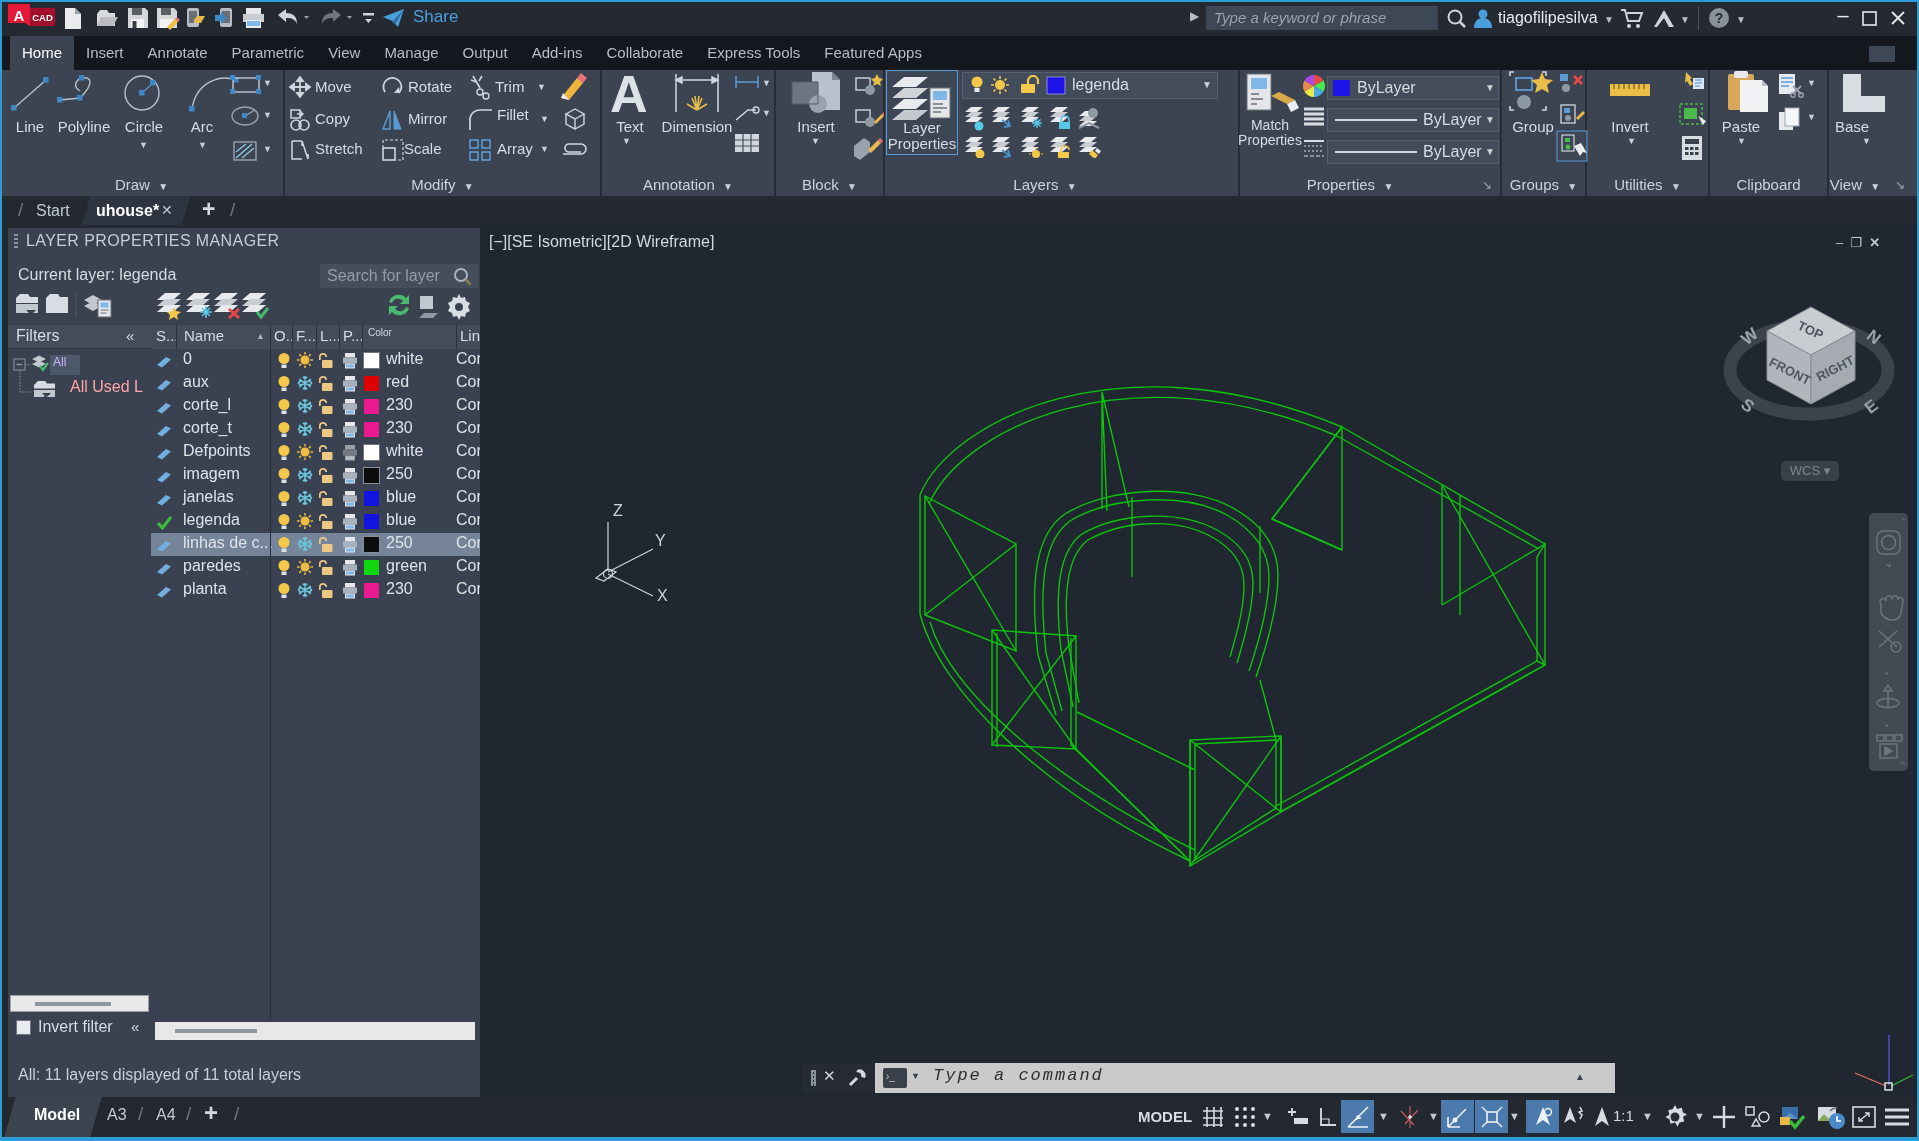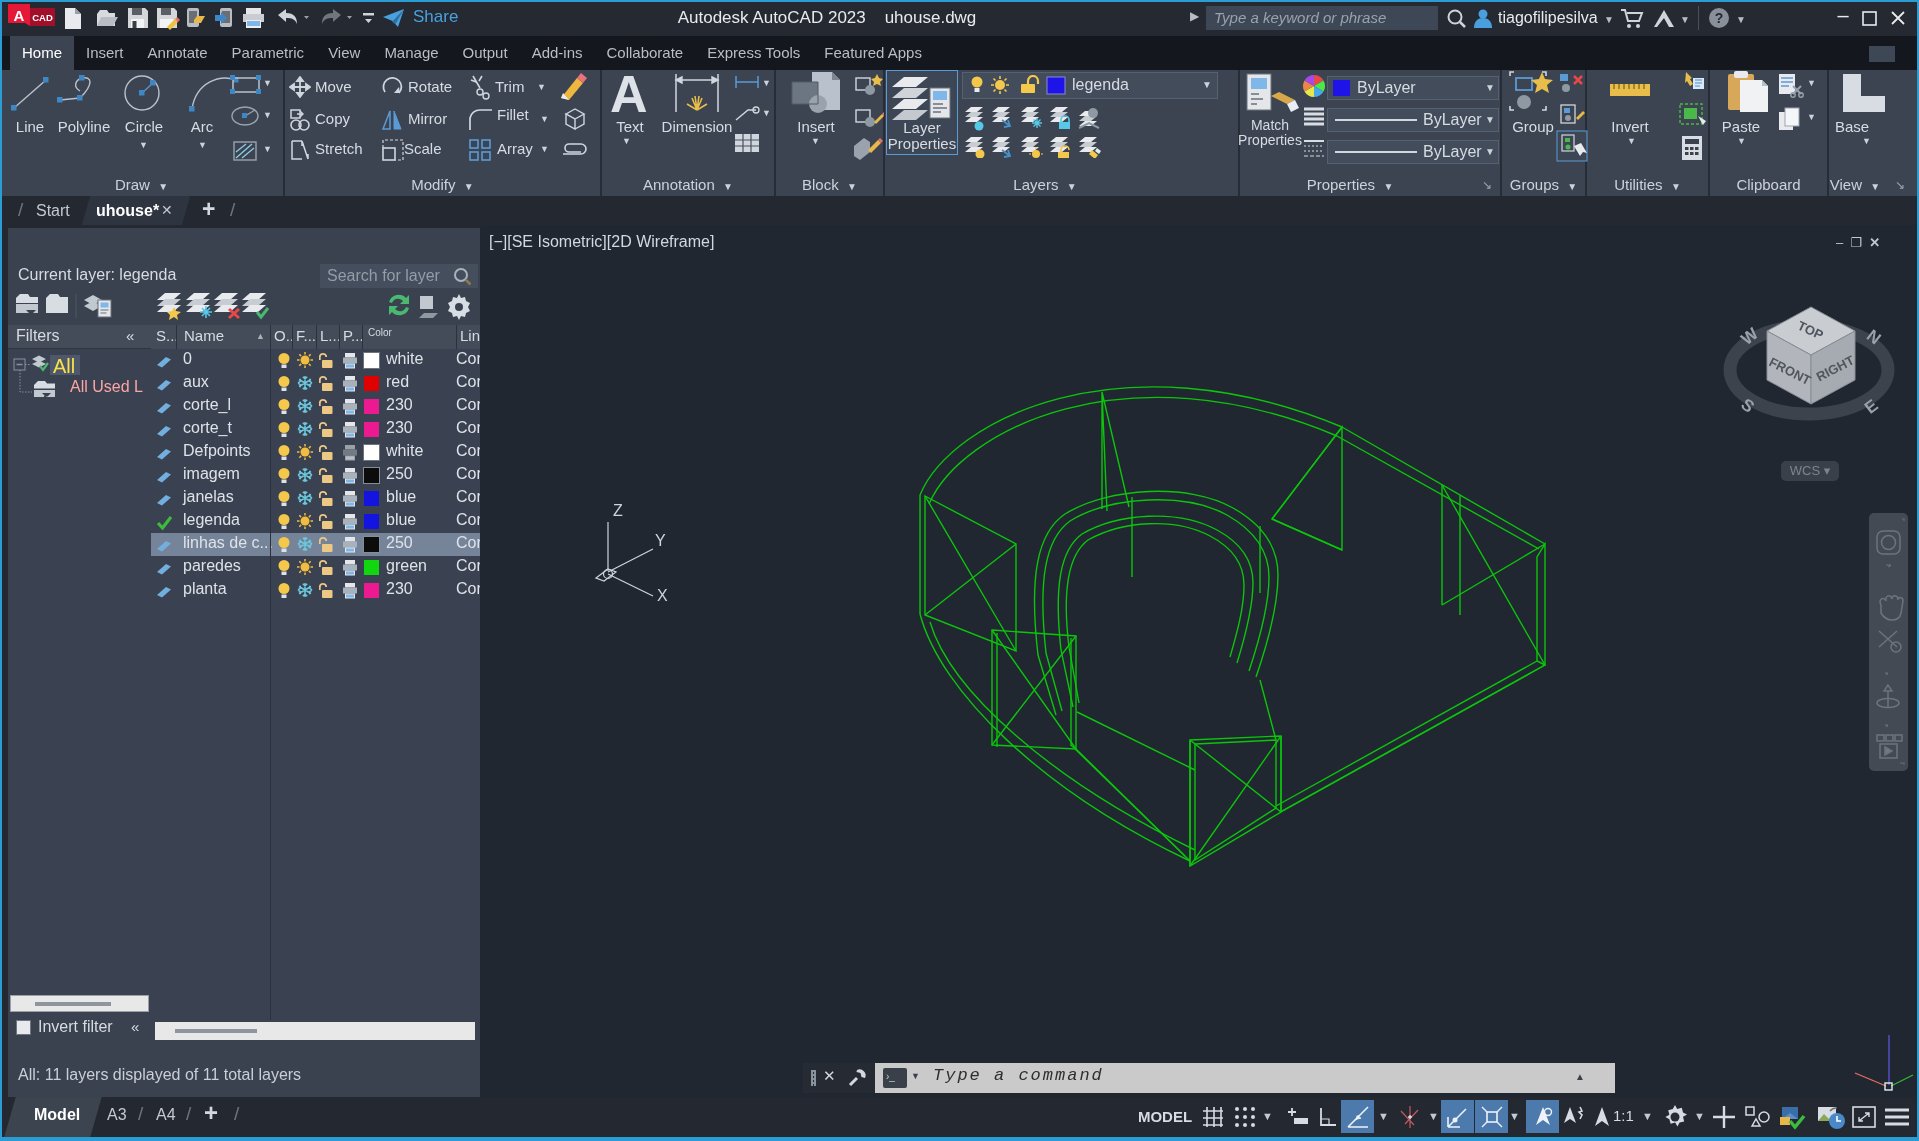--- a/index.html
+++ b/index.html
@@ -104,21 +104,20 @@
       <g transform="translate(303,4)">
           <path d="M0 2 h11 v2.5 h-11 z M2 8 h7 l-3.5 4 z" fill="#cfd4da"></path>
         </g>
 
       <g transform="translate(323,1)">
           <path d="M0 9 l21 -8 -6 18 -5.5 -6 z" fill="#4aa0dc"></path>
           <path d="M9 14 l12 -13 -8.5 15 z" fill="#2d6f9e"></path>
         </g>
     </svg>
     <div class="abs" style="left:413px;top:7px;color:#4aa0dc;font-size:17px">Share</div>
-    <div class="abs" style="left:557px;top:0;width:540px;height:36px;line-height:36px;text-align:center;color:#e8eaed;font-size:17px">Autodesk AutoCAD 2023 &nbsp;&nbsp; uhouse.dwg</div>
 
     <div class="abs" style="left:1190px;top:9px;color:#b8bec7;font-size:12px">▶</div>
     <div class="abs" style="left:1206px;top:6px;width:232px;height:24px;background:#3e4755;color:#9aa2ac;font-size:15px;font-style:italic;line-height:24px;padding-left:8px">Type a keyword or phrase</div>
     <svg class="abs" style="left:1446px;top:8px" width="22" height="22" viewBox="0 0 22 22">
         <circle cx="9" cy="9" r="6.5" fill="none" stroke="#cfd4da" stroke-width="2"></circle>
         <path d="M14 14 l5 5" stroke="#cfd4da" stroke-width="2.5"></path>
       </svg>
     <svg class="abs" style="left:1472px;top:7px" width="22" height="22" viewBox="0 0 22 22">
         <circle cx="11" cy="7" r="4.5" fill="#4aa0dc"></circle>
         <path d="M2 21 c0 -7 4 -10 9 -10 c5 0 9 3 9 10 z" fill="#4aa0dc"></path>
@@ -551,20 +550,24 @@
     <div class="abs" style="left:86px;top:0;width:100px;height:29px;background:#2f3540;transform:skewX(-16deg);"></div>
     <div class="abs" style="left:96px;top:0;height:29px;line-height:29px;color:#ffffff;font-size:16px;font-weight:bold">uhouse*</div>
     <div class="abs" style="left:161px;top:6px;color:#c3c9d1;font-size:14px">✕</div>
     <div class="abs" style="left:202px;top:0px;color:#d2d8df;font-size:23px;font-weight:bold">+</div>
     <div class="abs" style="left:230px;top:3px;color:#6d7682;font-size:19px">/</div>
   </div>
   <div class="abs" style="left:0;top:225px;width:481px;height:3px;background:#232831"></div>
   <div class="abs" style="left:0;top:225px;width:8px;height:872px;background:#232831"></div>
   <div id="palette" class="abs">
 
+    <div class="abs" style="left:0;top:0;width:472px;height:27px;background:#3a414f">
+      <div class="abs" style="left:6px;top:6px;width:4px;height:15px;background:repeating-linear-gradient(#8a929d 0 2px, transparent 2px 4px)"></div>
+      <div class="abs" style="left:18px;top:4px;color:#c6cdd6;font-size:16px;letter-spacing:0.4px">LAYER PROPERTIES MANAGER</div>
+    </div>
     <div class="abs" style="left:10px;top:38px;color:#d7dce3;font-size:16px">Current layer: legenda</div>
     <div class="abs" style="left:312px;top:36px;width:158px;height:24px;background:#454e5d;color:#939ca7;font-size:16px;line-height:24px;padding-left:7px">Search for layer</div>
     <svg class="abs" style="left:444px;top:38px" width="22" height="22" viewBox="0 0 22 22">
         <circle cx="9" cy="9" r="6" fill="none" stroke="#aab2bc" stroke-width="2"></circle>
         <path d="M13.5 13.5 l5 5" stroke="#8a7a52" stroke-width="2.5"></path>
       </svg>
 
     <svg class="abs" style="left:6px;top:64px" width="460" height="28" viewBox="0 0 460 28">
 
       <path d="M2 6 l4 -4 h8 l2 3 h8 v6 h-22 z" fill="#d8dde3"></path>
@@ -635,21 +638,21 @@
           <path d="M4.5 9.5 h6" stroke="#8a929d" stroke-width="1.5"></path>
         <path d="M13 9.5 h6" stroke="#8a929d" stroke-dasharray="1.5 1.5"></path>
         <path d="M20 4 l7 -3.5 7 3.5 -7 3.5 z M20 9 l7 -3.5 7 3.5 -7 3.5 z" fill="#c2c8cf"></path>
           <path d="M28 11 l3 4 5 -7" stroke="#4ab870" stroke-width="2.2" fill="none"></path>
         <path d="M8 15 v22 h12" stroke="#8a929d" stroke-dasharray="1.5 1.5" fill="none"></path>
         <path d="M22 30 l4 -4 h7 l2 2.5 h8 v5 h-21 z" fill="#d8dde3"></path>
           <path d="M22 35 h21 v7 h-21 z" fill="#c2c8cf"></path>
           <path d="M30 38 h9 l-3.5 3.5 h-2 z M34 41 v3.5 l-2 -1 v-2.5 z" fill="#3a414c"></path>
       </svg>
       <div class="abs" style="left:42px;top:30px;width:30px;height:20px;background:#4d596b"></div>
-      <div class="abs" style="left:45px;top:30px;color:#fde047;font-size:20px">All</div>
+      <div class="abs" style="left:45px;top:30px;color:#c4b5fd;font-size:12px">All</div>
       <div class="abs" style="left:62px;top:53px;color:#fca5a5;font-size:16px">All Used L</div>
     </div>
 
     <div class="abs" style="left:143px;top:97px;width:329px;height:24px;background:#444c5a"></div>
     <div class="abs" style="left:148px;top:99px;color:#d7dce3;font-size:15px">S...</div>
     <div class="abs" style="left:176px;top:99px;color:#d7dce3;font-size:15px">Name</div>
     <div class="abs" style="left:248px;top:103px;color:#aab2bc;font-size:9px">▲</div>
     <div class="abs" style="left:266px;top:99px;color:#d7dce3;font-size:15px">O..</div>
     <div class="abs" style="left:288px;top:99px;color:#d7dce3;font-size:15px">F...</div>
     <div class="abs" style="left:312px;top:99px;color:#d7dce3;font-size:15px">L...</div>

